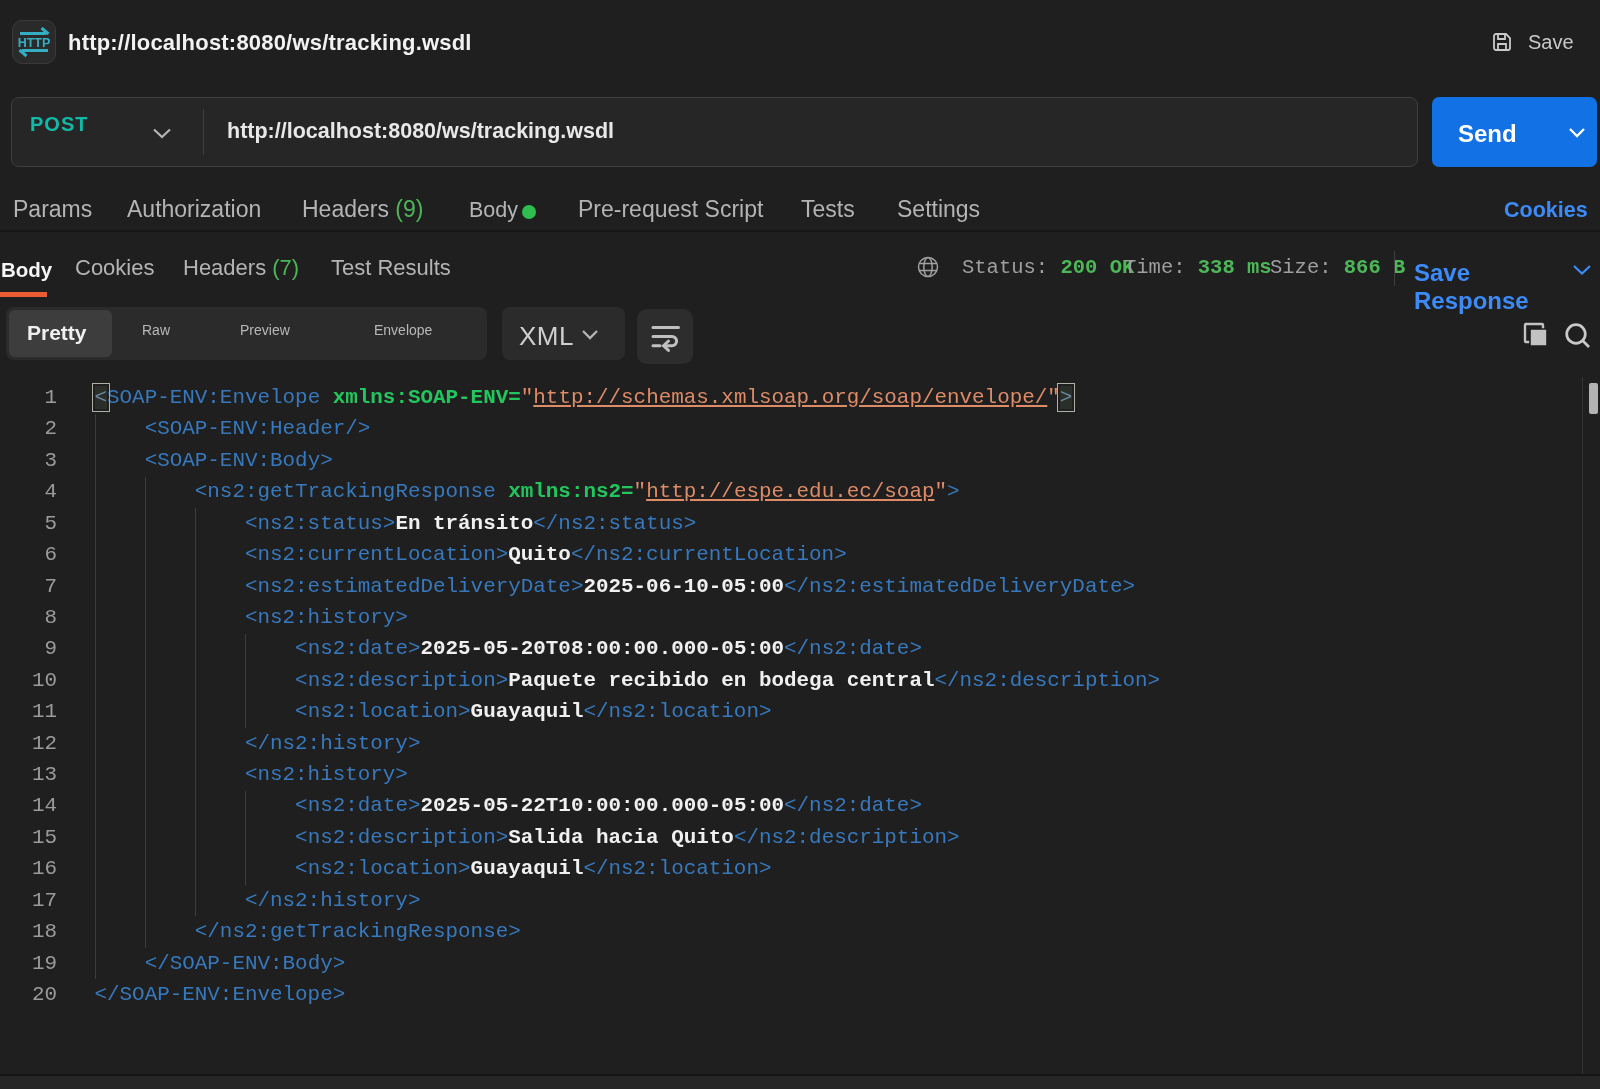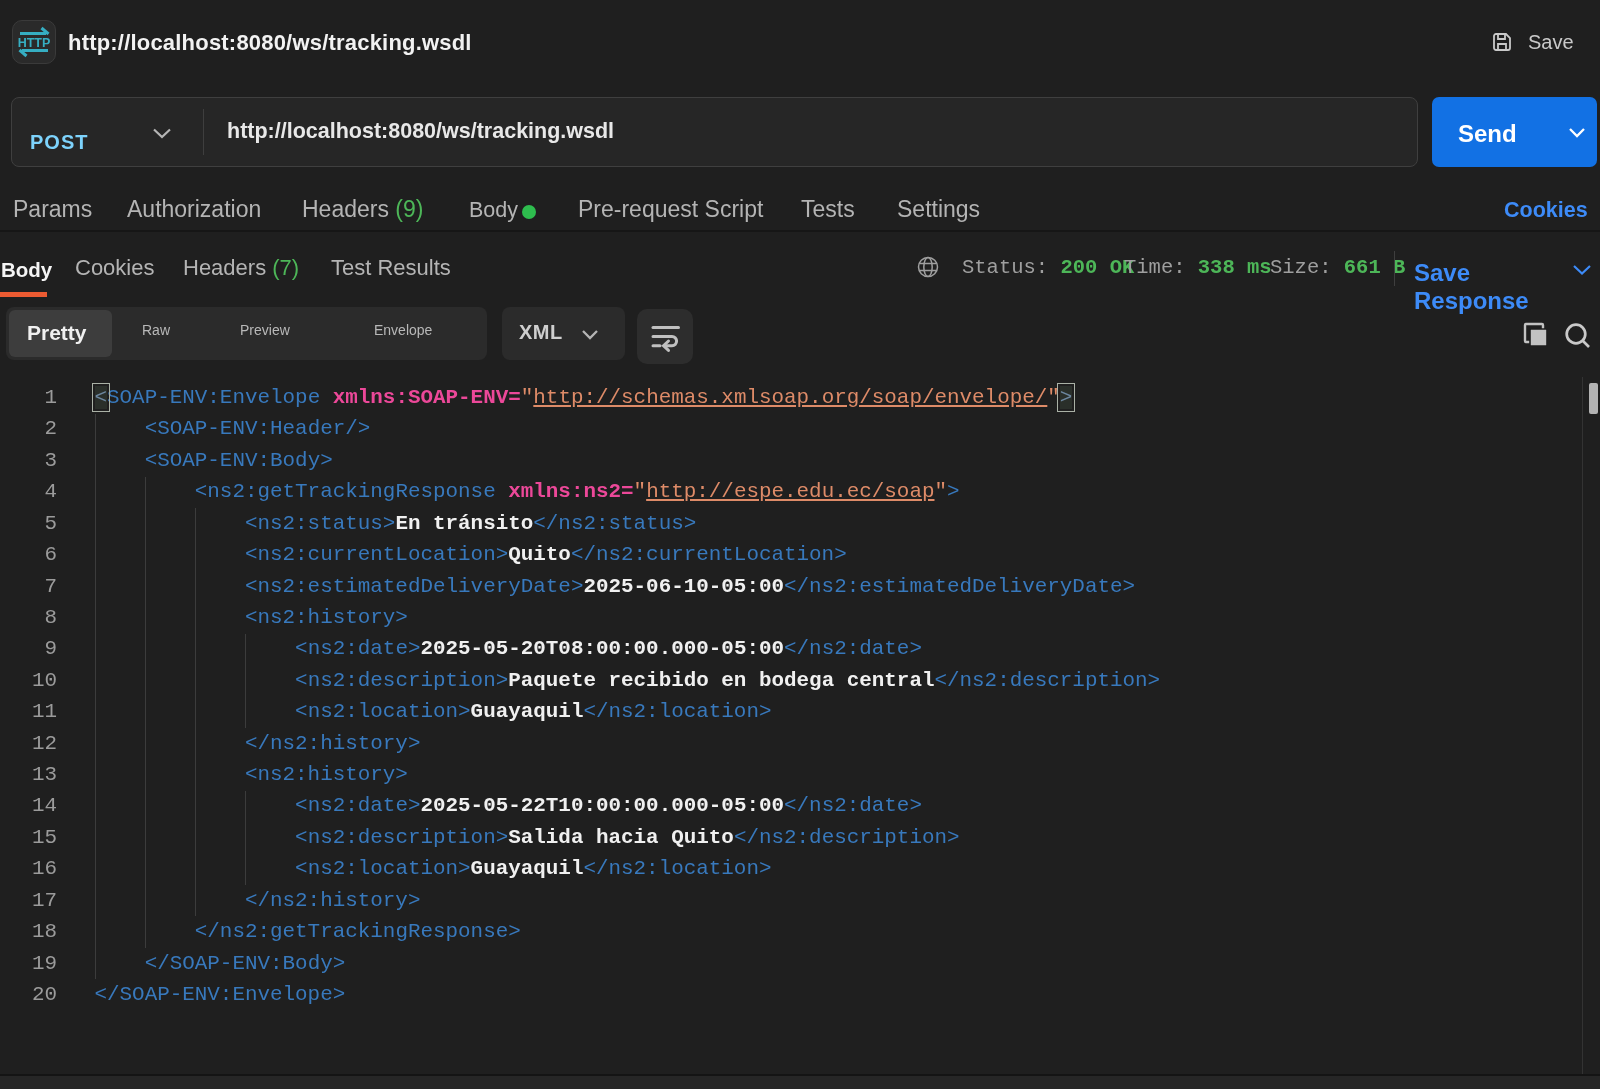--- a/index.html
+++ b/index.html
@@ -11,21 +11,21 @@
   
   #httpicon { left:12px; top:20px; width:44px; height:44px; border-radius:10px;
     border:1px solid #3a3a3a; background:#2a2a2a; }
   #title { left:68px; top:30px; font-size:22px; font-weight:bold; color:#f2f2f2; letter-spacing:0.2px; }
   #saveicon { left:1490px; top:30px; }
   #savetxt { left:1528px; top:31px; font-size:20px; color:#c9c9c9; }
 
   
   #urlbox { left:11px; top:97px; width:1407px; height:70px; border:1px solid #3f3f3f;
     border-radius:8px; background:#262626; }
-  #post { left:30px; top:131px; font-size:20px; font-weight:bold; color:#7dd3fc; letter-spacing:1px; }
+  #post { left:30px; top:113px; font-size:20px; font-weight:bold; color:#14b8a6; letter-spacing:1px; }
   #mchev { left:149px; top:124px; }
   #vdiv1 { left:203px; top:109px; width:1px; height:46px; background:#3e3e3e; }
   #urltxt { left:227px; top:119px; font-size:21.5px; font-weight:600; color:#e8e8e8; }
   #send { left:1432px; top:97px; width:165px; height:70px; border-radius:7px; background:#1271e4; }
   #sendtxt { left:1458px; top:120px; font-size:24px; font-weight:bold; color:#fff; }
   #sendchev { left:1565px; top:124px; }
 
   
   .rtab { top:196px; font-size:23px; color:#b4b4b4; }
   #hdiv1 { left:0; top:230px; width:1600px; height:2px; background:#161616; }
@@ -38,31 +38,31 @@
   #vdiv2 { left:1394px; top:251px; width:1px; height:35px; background:#3e3e3e; }
   .gval { color:#4db658; }
   .glabel { color:#9f9f9f; }
 
   
   #seg { left:6px; top:307px; width:481px; height:53px; border-radius:8px; background:#2b2b2b; }
   #pretty { left:9px; top:310px; width:103px; height:47px; border-radius:6px; background:#3d3d3d; }
   #prettytxt { left:27px; top:321px; font-size:21px; font-weight:bold; color:#f0f0f0; }
   .segtxt { top:322px; font-size:14px; color:#b8b8b8; }
   #xmlbox { left:502px; top:307px; width:123px; height:53px; border-radius:8px; background:#2b2b2b; }
-  #xmltxt { left:519px; top:321px; font-size:20px; font-weight:bold; color:#cfcfcf; letter-spacing:0.5px; }
+  #xmltxt { left:519px; top:321px; font-size:26px; font-weight:normal; color:#cfcfcf; letter-spacing:0.5px; }
   #xmlchev { left:578px; top:326px; }
   #wrapbtn { left:637px; top:309px; width:56px; height:55px; border-radius:10px; background:#2d2d2d; }
 
   
   #code { left:0; top:377px; width:1600px; height:697px; }
   pre { font-family:"Liberation Mono", monospace; font-size:20.9px; line-height:31.42px; }
   #gutter { left:0; top:5px; width:57px; text-align:right; color:#9b9b9b; }
   #lines { left:94.5px; top:5px; }
   .t { color:#3879bd; }
-  .a { color:#ec4899; font-weight:bold; }
+  .a { color:#22c55e; font-weight:bold; }
   .s { color:#de8b68; }
   .u { color:#de8b68; text-decoration:underline;font-family:Liberation Mono, monospace; }
   .w { color:#f0f0f0; font-weight:bold; }
   .b { outline:1.6px solid #aab1a6; outline-offset:2.5px; background:#2a2f2a; color:#6d87a0 !important; }
   .guide { width:1px; background:#3c3c3c; }
   #thumb { left:1589px; top:383px; width:9px; height:31px; background:#b3b3b3; border-radius:2px; }
   #edgeline { left:1582px; top:377px; width:1px; height:697px; background:#333333; }
 
   
   #hdiv2 { left:0; top:1074px; width:1600px; height:2px; background:#141414; }
@@ -130,21 +130,21 @@
   <div class="abs stab" style="left:331px">Test Results</div>
   <div class="abs" style="left:916px; top:255px;">
     <svg width="24" height="24" viewBox="0 0 24 24" fill="none" stroke="#9f9f9f" stroke-width="1.5">
       <circle cx="12" cy="12" r="9.5"></circle>
       <ellipse cx="12" cy="12" rx="4.2" ry="9.5"></ellipse>
       <path d="M3.2 8.5 H20.8 M3.2 15.5 H20.8"></path>
     </svg>
   </div>
   <div class="abs meta glabel" style="left:962px">Status: <span class="gval" style="font-weight:600">200 OK</span></div>
   <div class="abs meta glabel" style="left:1124px">Time: <span class="gval" style="font-weight:600">338 ms</span></div>
-  <div class="abs meta glabel" style="left:1270px">Size: <span class="gval" style="font-weight:600">661 B</span></div>
+  <div class="abs meta glabel" style="left:1270px">Size: <span class="gval" style="font-weight:600">866 B</span></div>
   <div class="abs" id="vdiv2"></div>
   <div class="abs" style="left:1414px; top:259px; font-size:24px; color:#3d8bf8; font-weight:bold;">Save Response</div>
   <div class="abs" style="left:1570px; top:262px;">
     <svg width="24" height="18" viewBox="0 0 24 18" fill="none" stroke="#3d8bf8" stroke-width="2.2">
       <path d="M4 4 L12 11.5 L20 4"></path>
     </svg>
   </div>
 
   <div class="abs" id="seg"></div>
   <div class="abs" id="pretty"></div>

